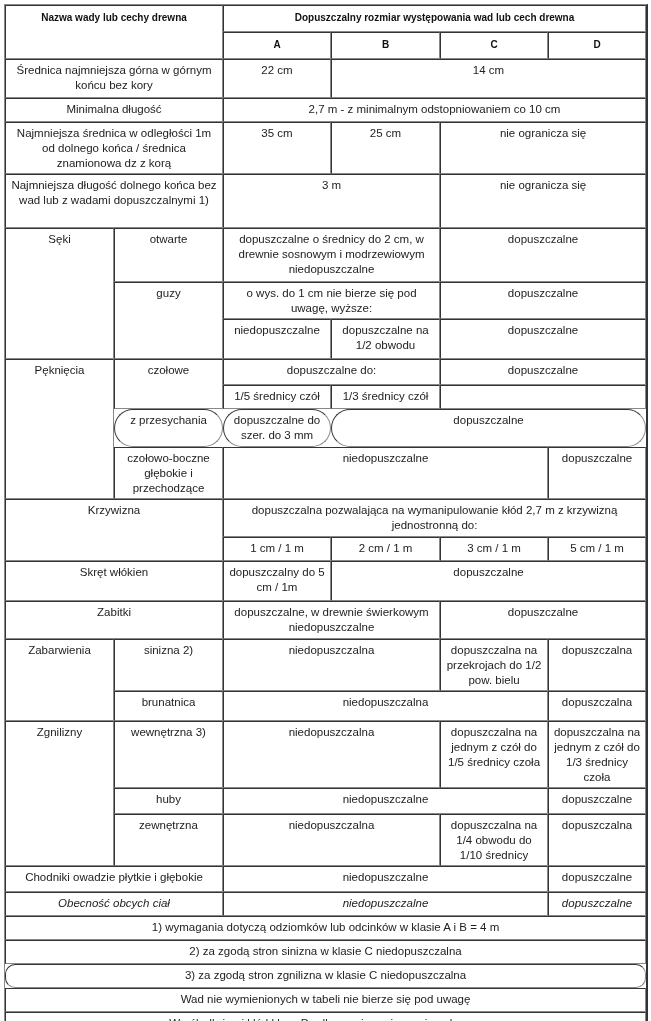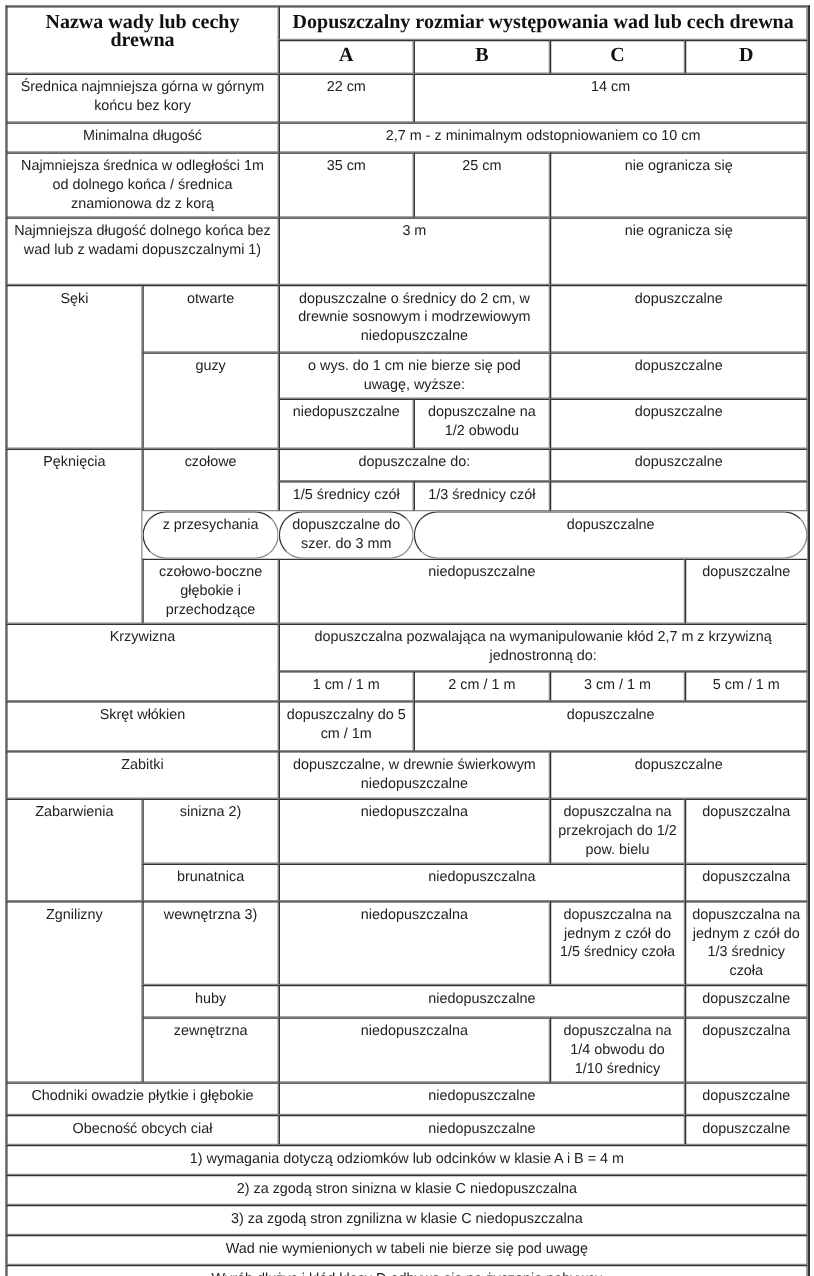--- a/index.html
+++ b/index.html
@@ -23,23 +23,23 @@
     border-bottom:1px solid #888;
     border-top:1px solid #333;
     border-left:1px solid #333;
     text-align:center;
     vertical-align:top;
     padding:3px 3px 2px 3px;
     line-height:15px;
     overflow:hidden;
   }
   table.grid th {
-    font-family: Liberation Serif, serif;
+    font-family: Liberation Sans, sans-serif;
     font-weight:bold;
-    font-size:16px;
+    font-size:10px;
     color:#111;
     padding-top:4px;
   }
   .h1 { height:19px; }
   .h2 { height:19px; }
   .r-a { height:32px; }
   .r-b { height:17px; }
   .r-c { height:41px;margin-top:28px; }
   .r-d { height:47px; }
   .r-e { height:47px; }
@@ -52,24 +52,24 @@
   .r-l { height:31px; }
   .r-m { height:17px; }
   .r-n { height:33px;margin-left:40px; }
   .r-o { height:31px; }
   .r-p { height:41px; }
   .r-q { height:23px; }
   .r-r { height:55px; }
   .r-s { height:19px; }
   .r-t { height:43px; }
   .r-u { height:19px; }
-  .r-v { height:17px; }
+  .r-v { height:17px;font-style:italic; }
   .r-w { height:17px; }
   .r-x { height:17px; }
-  .r-y { height:17px; }
+  .r-y { height:17px;border-radius:10px; }
   .r-z { height:17px; }
   .r-zz { height:17px; }
   td.note { padding-top:4px; }
 </style>
 </head>
 <body>
 
 <div class="wrap">
 <table class="grid">
   <colgroup>

